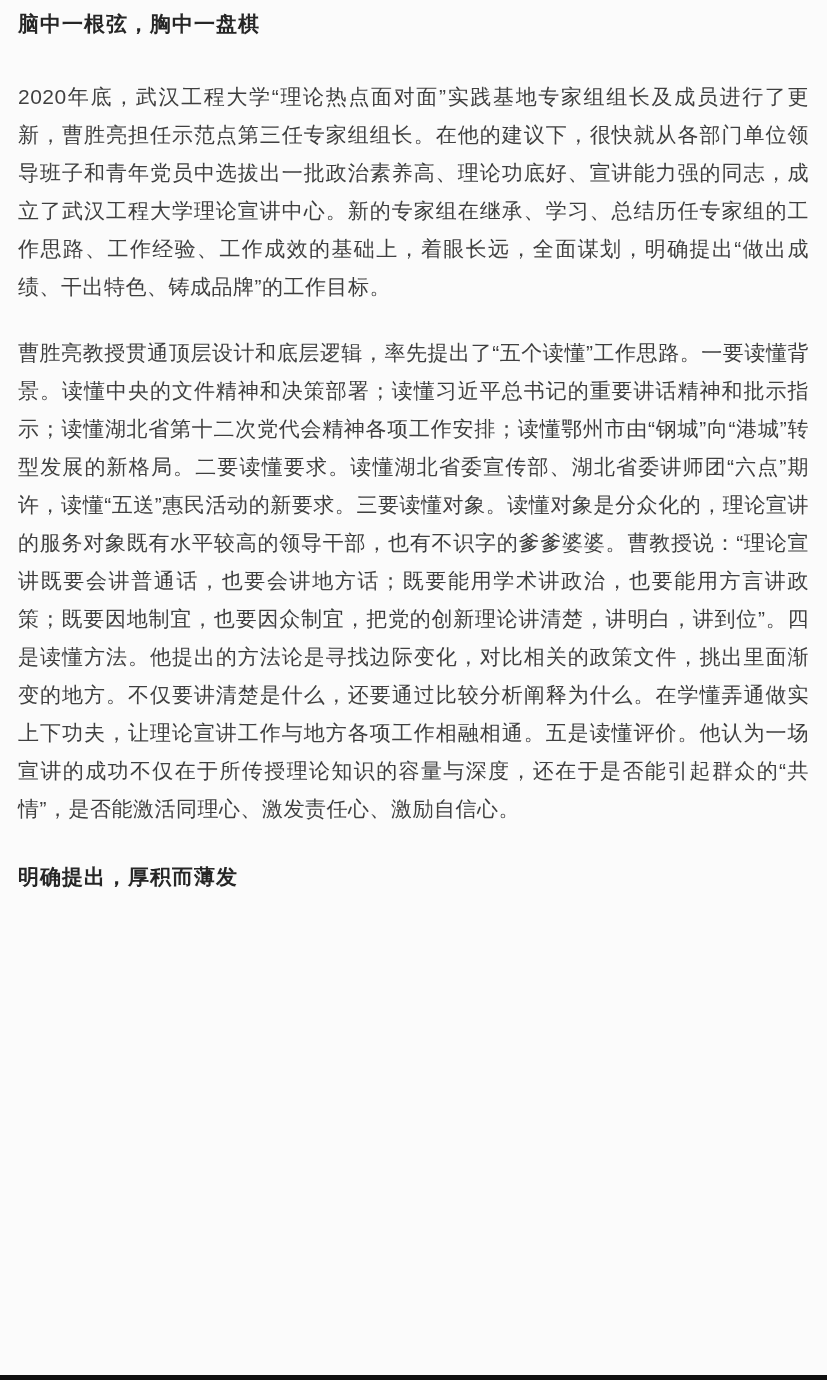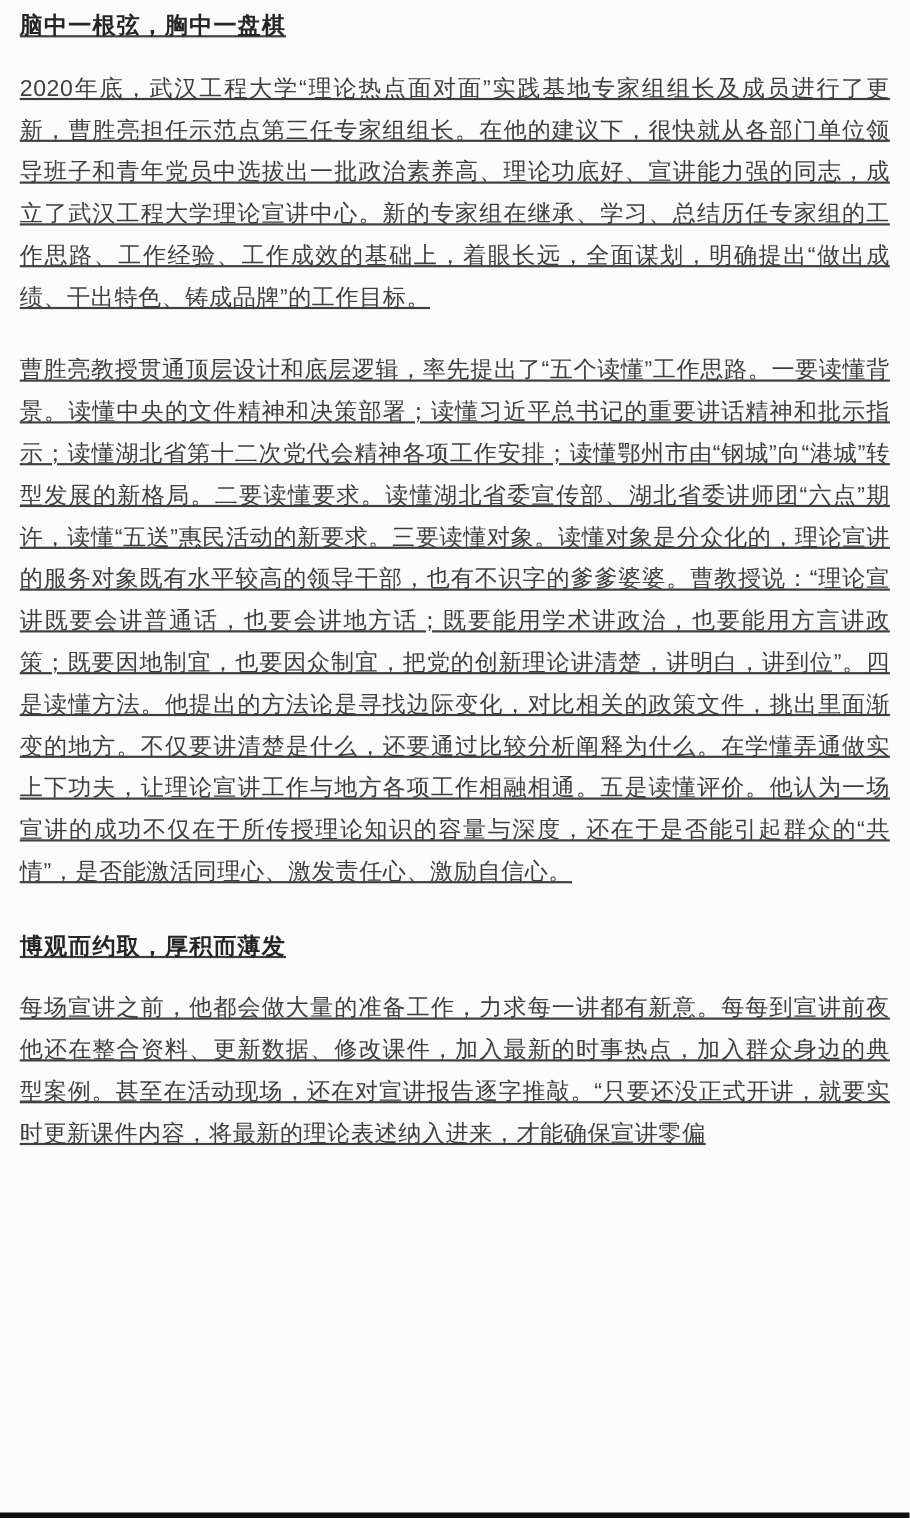--- a/index.html
+++ b/index.html
@@ -12,40 +12,39 @@
     position: relative;
     font-family: "Liberation Sans", "DejaVu Sans", sans-serif;
   }
   .article {
     padding: 11px 18px 0 18px;
     color: #3f3f3f;
     font-size: 21px;
     line-height: 38px;
     text-align: justify;
     letter-spacing: 0.5px;
-    text-decoration: underline;
   }
   .article h2 {
     font-size: 21px;
     line-height: 26px;
     font-weight: bold;
     color: #262626;
     margin: 0 0 24px 0;
     text-align: left;
     letter-spacing: 1px;
   }
   .article h2.second {
     margin-top: 36px;
   }
   .article p {
     margin: 0 0 28px 0;
   }
   .article p:first-of-type,
   .article p.lead {
-    margin-top: 25px;
+    margin-top: 41px;
   }
   .bottom-bar {
     position: absolute;
     left: 0;
     bottom: 0;
     width: 100%;
     height: 5px;
     background: #101010;
   }
 </style>
@@ -53,20 +52,19 @@
 <body>
 
 <div class="article">
 
   <h2>脑中一根弦，胸中一盘棋</h2>
 
   <p class="lead">2020年底，武汉工程大学“理论热点面对面”实践基地专家组组长及成员进行了更新，曹胜亮担任示范点第三任专家组组长。在他的建议下，很快就从各部门单位领导班子和青年党员中选拔出一批政治素养高、理论功底好、宣讲能力强的同志，成立了武汉工程大学理论宣讲中心。新的专家组在继承、学习、总结历任专家组的工作思路、工作经验、工作成效的基础上，着眼长远，全面谋划，明确提出“做出成绩、干出特色、铸成品牌”的工作目标。</p>
 
   <p>曹胜亮教授贯通顶层设计和底层逻辑，率先提出了“五个读懂”工作思路。一要读懂背景。读懂中央的文件精神和决策部署；读懂习近平总书记的重要讲话精神和批示指示；读懂湖北省第十二次党代会精神各项工作安排；读懂鄂州市由“钢城”向“港城”转型发展的新格局。二要读懂要求。读懂湖北省委宣传部、湖北省委讲师团“六点”期许，读懂“五送”惠民活动的新要求。三要读懂对象。读懂对象是分众化的，理论宣讲的服务对象既有水平较高的领导干部，也有不识字的爹爹婆婆。曹教授说：“理论宣讲既要会讲普通话，也要会讲地方话；既要能用学术讲政治，也要能用方言讲政策；既要因地制宜，也要因众制宜，把党的创新理论讲清楚，讲明白，讲到位”。四是读懂方法。他提出的方法论是寻找边际变化，对比相关的政策文件，挑出里面渐变的地方。不仅要讲清楚是什么，还要通过比较分析阐释为什么。在学懂弄通做实上下功夫，让理论宣讲工作与地方各项工作相融相通。五是读懂评价。他认为一场宣讲的成功不仅在于所传授理论知识的容量与深度，还在于是否能引起群众的“共情”，是否能激活同理心、激发责任心、激励自信心。</p>
 
-  <h2 class="second">博观而约取，厚积而薄发</h2>
+  <h2 class="second">明确提出，厚积而薄发</h2>
 
 
-  <p>每场宣讲之前，他都会做大量的准备工作，力求每一讲都有新意。每每到宣讲前夜他还在整合资料、更新数据、修改课件，加入最新的时事热点，加入群众身边的典型案例。甚至在活动现场，还在对宣讲报告逐字推敲。“只要还没正式开讲，就要实时更新课件内容，将最新的理论表述纳入进来，才能确保宣讲零偏</p>
 
 </div>
 
 <div class="bottom-bar"></div>
 
 </body></html>

